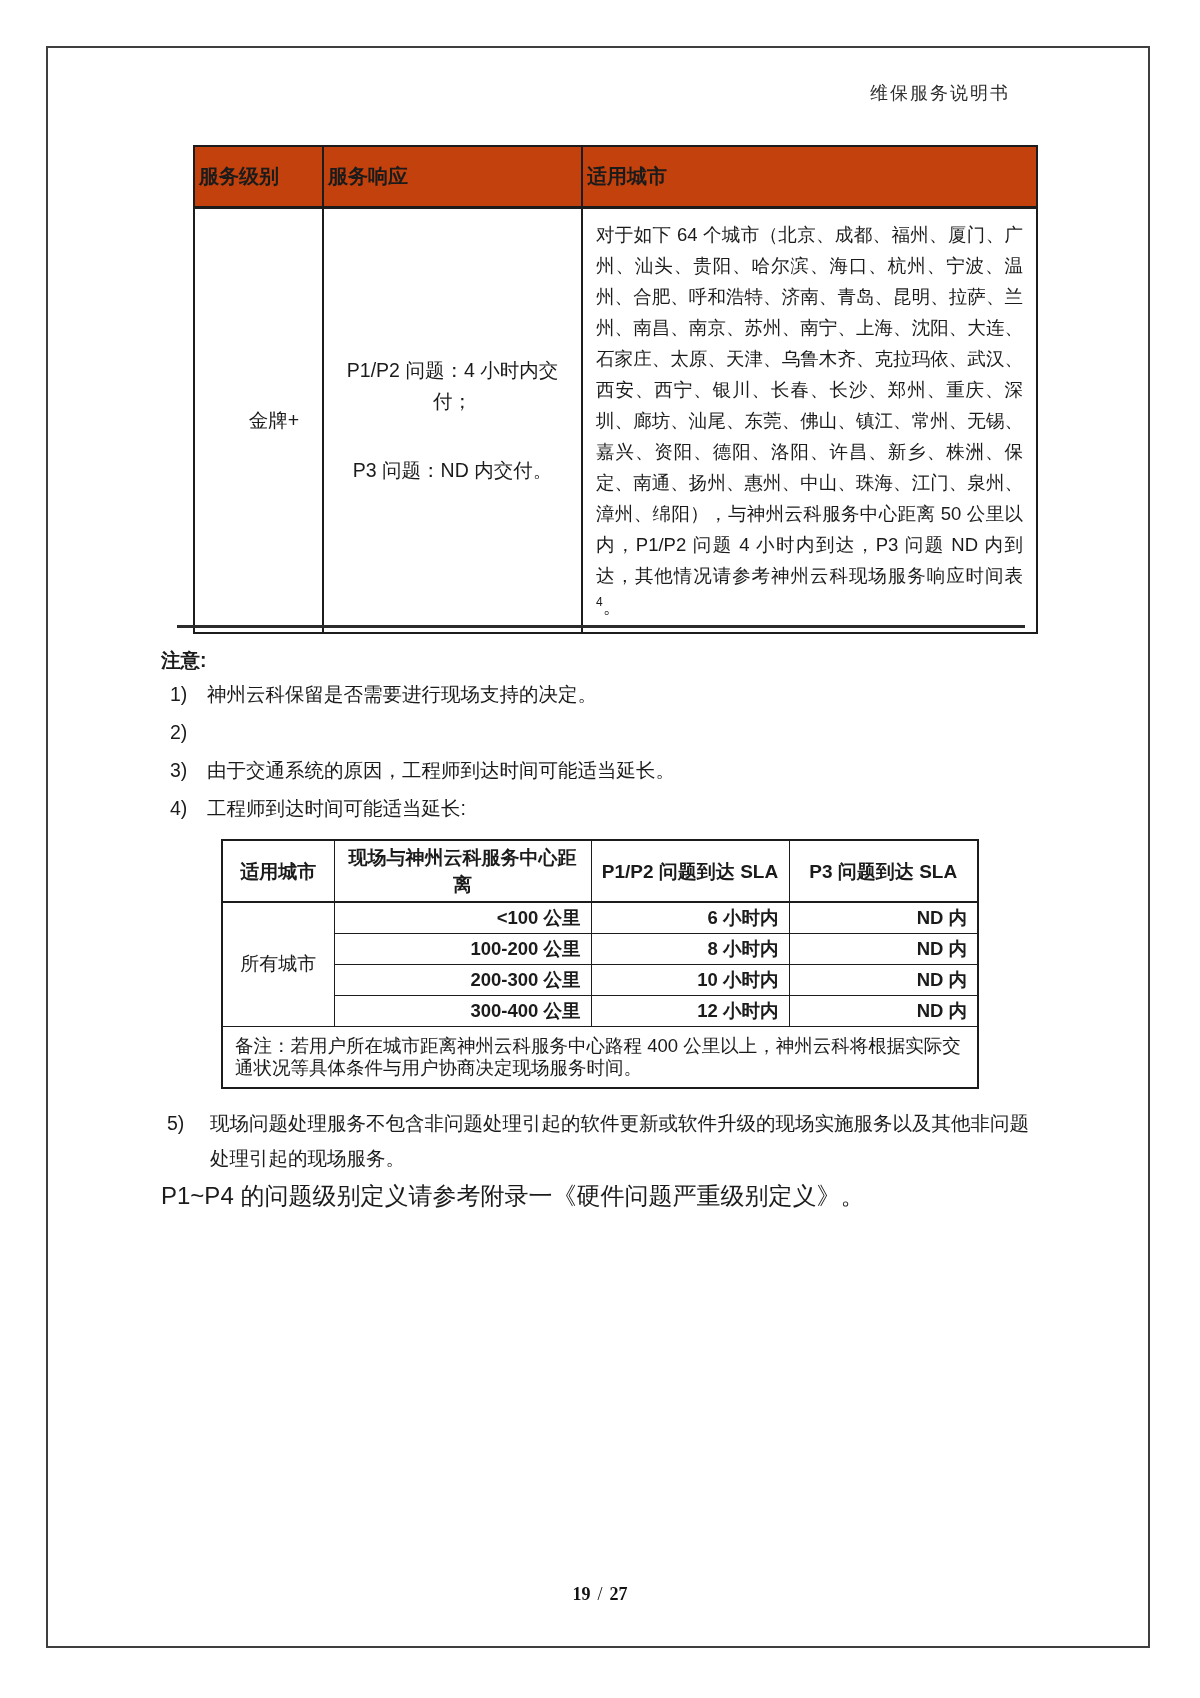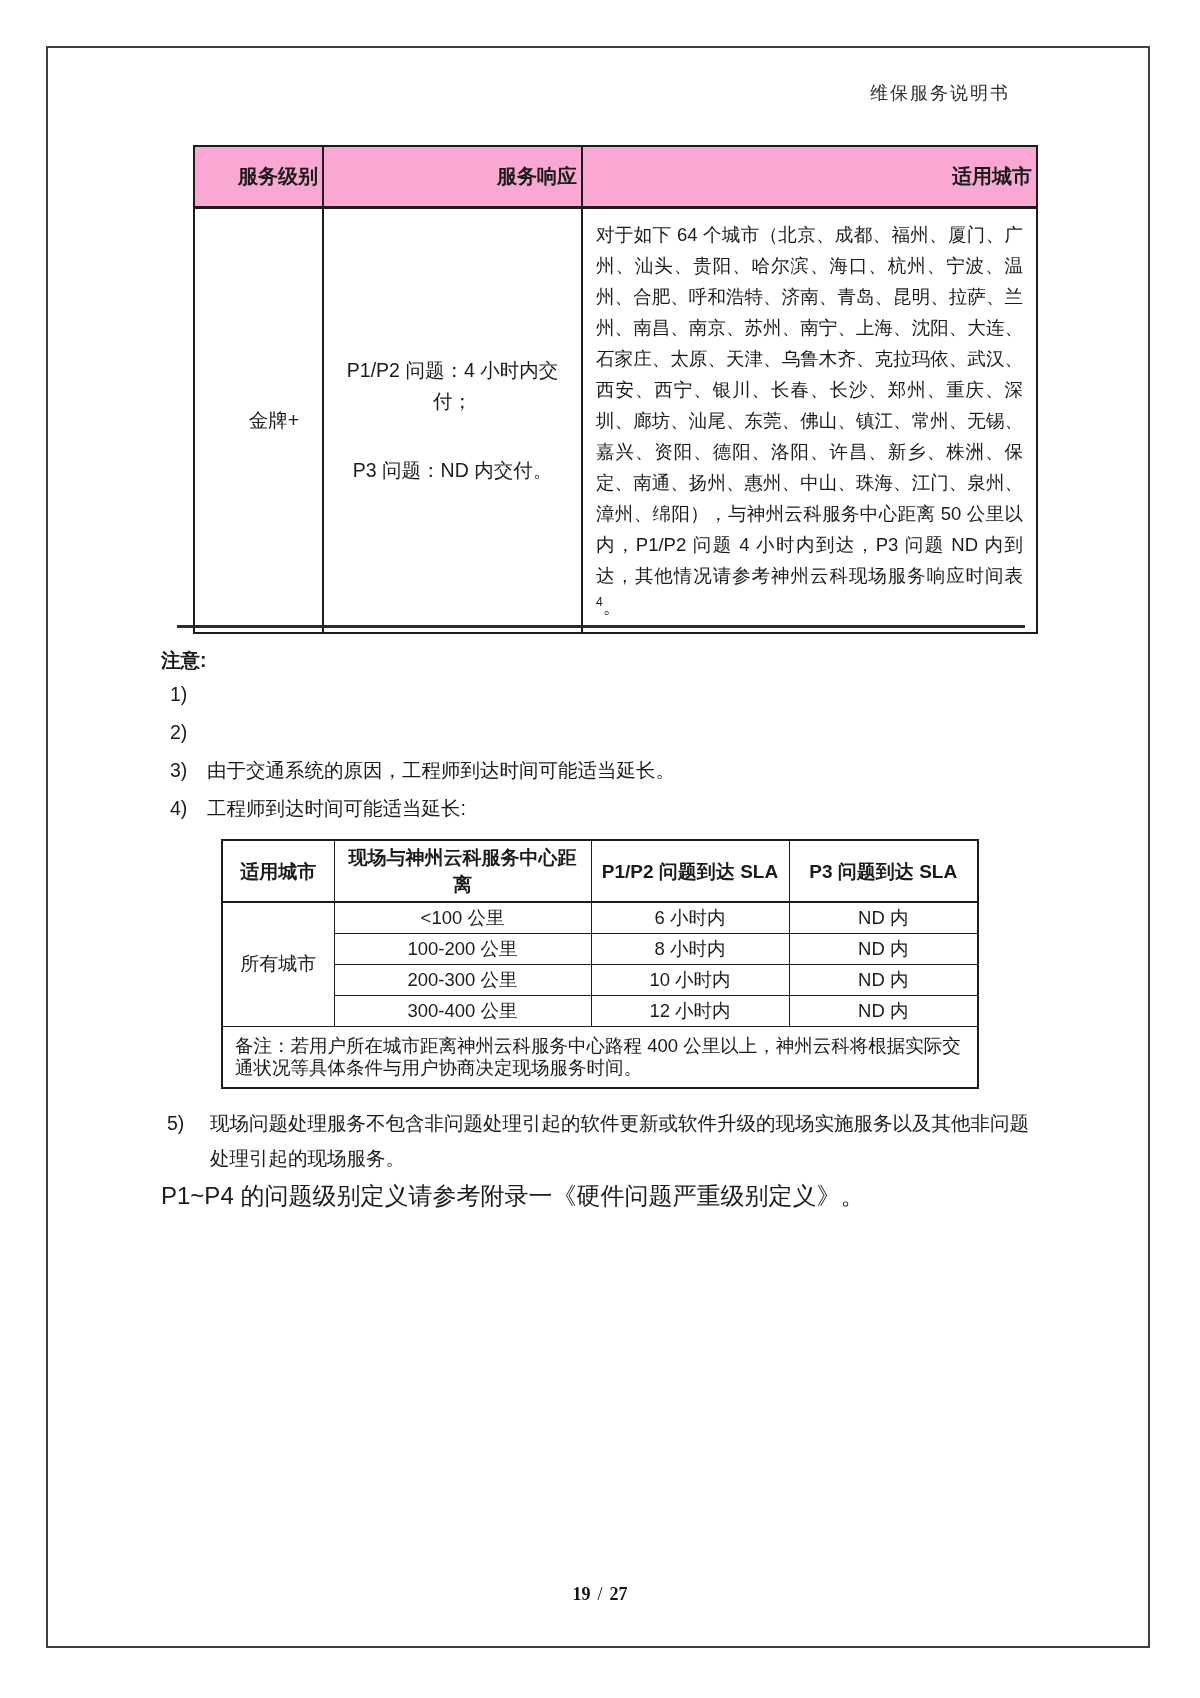--- a/index.html
+++ b/index.html
@@ -16,22 +16,22 @@
     font-family:"Liberation Serif", serif; font-size:18px; color:#2d2d2d; letter-spacing:2px;
   }
 
   
   .t1 {
     position:absolute; left:193px; top:145px; width:843px;
     border-collapse:collapse; table-layout:fixed;
   }
   .t1 th, .t1 td { border:2px solid #1c1c1c; box-sizing:border-box; }
   .t1 th {
-    background:#f9a8d4; font-size:20px; font-weight:bold; height:47px;
-    text-align:right; vertical-align:middle; border-bottom-width:3px; padding:16px 4px;
+    background:#c2410c; font-size:20px; font-weight:bold; height:47px;
+    text-align:left; vertical-align:middle; border-bottom-width:3px; padding:16px 4px;
   }
   .t1 td { vertical-align:middle; height:408px; }
   .t1 .level { text-align:center; font-size:19.5px;padding-left:32px; }
   .t1 .resp  { text-align:center; font-size:19.5px; line-height:31px; padding:0 10px; }
   .resp-line2 { margin-top:38px; }
   .t1 .cities {
     font-size:18.5px; line-height:31px; text-align:justify;
     padding:10px 13px; vertical-align:middle;
   }
   .fn-sup { font-size:12px; vertical-align:super; line-height:0; }
@@ -49,21 +49,21 @@
   .t2 {
     position:absolute; left:221px; top:839px; width:756px;
     border-collapse:collapse; table-layout:fixed; font-size:18.5px;
   }
   .t2 th, .t2 td { border:1.5px solid #1c1c1c; box-sizing:border-box; }
   .t2 { border:2px solid #1c1c1c; }
   .t2 th {
     font-weight:bold; font-size:19px; text-align:center; vertical-align:middle;
     height:62px; line-height:27px; padding:2px 6px; border-bottom-width:2.5px;
   }
-  .t2 td.data { height:31px; padding:2px 10px; text-align:center; vertical-align:middle; }
+  .t2 td.data { height:31px; padding:2px 10px; text-align:right; vertical-align:middle;font-weight:bold; }
   .t2 .city-group { text-align:center; vertical-align:middle; font-size:19px; }
   .t2 .remark { padding:8px 12px; line-height:22px; text-align:left; }
   .nowrap { white-space:nowrap; }
 
   
   .item5 { position:absolute; left:167px; top:1106px; width:878px; font-size:19.5px; line-height:35px; display:flex; }
   .item5 .num { width:43px; flex:none; }
   .appendix { position:absolute; left:161px; top:1180px; font-size:24px; }
 
   
@@ -110,20 +110,21 @@
     </tbody>
   </table>
 
   <div class="divider"></div>
 
   <div class="notes-title">注意:</div>
 
   <div class="notes-list">
     <div class="note-item">
       <span class="note-num">1)</span>
+      <span>神州云科保留是否需要进行现场支持的决定。</span>
     </div>
     <div class="note-item">
       <span class="note-num">2)</span>
     </div>
     <div class="note-item">
       <span class="note-num">3)</span>
       <span>由于交通系统的原因，工程师到达时间可能适当延长。</span>
     </div>
     <div class="note-item">
       <span class="note-num">4)</span>

